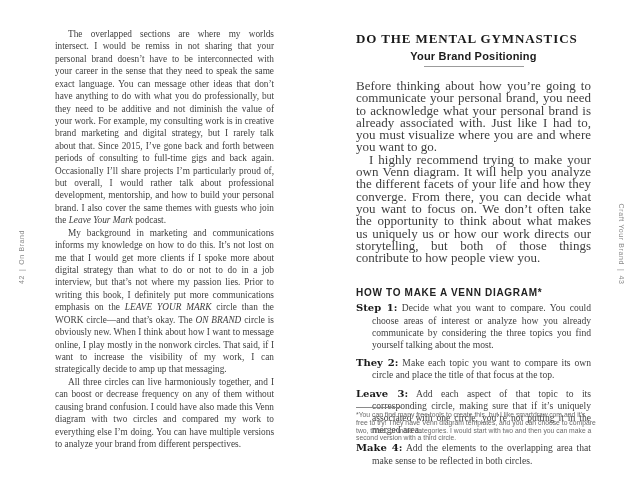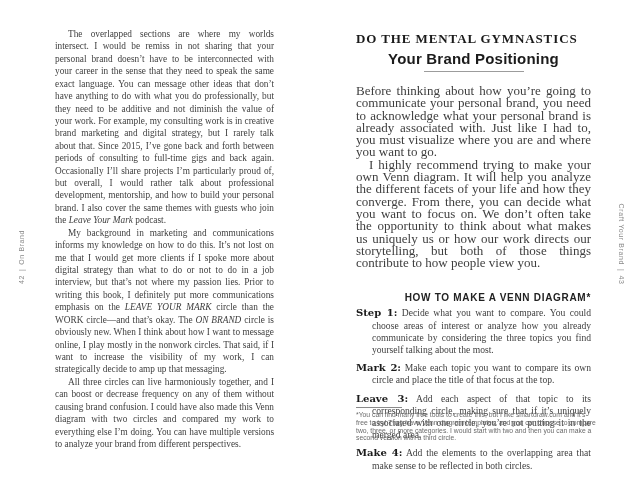--- a/index.html
+++ b/index.html
@@ -48,21 +48,21 @@
     font-family: "Liberation Serif", serif;
     font-size: 13px;
     font-weight: 600;
     letter-spacing: 0.9px;
     color: #1b1b1b;
     white-space: nowrap;
   }
   .chapter-subtitle {
     text-align: center;
     font-family: "Liberation Sans", sans-serif;
-    font-size: 15px;
+    font-size: 11px;
     font-weight: bold;
     letter-spacing: 0.2px;
     color: #1b1b1b;
     margin-top: 3px;
   }
   .subtitle-rule {
     width: 100px;
     height: 0;
     border-bottom: 1px solid #9c9c9c;
     margin: 4px auto 0 auto;
@@ -75,21 +75,20 @@
     color: #3e3e3e;
   }
   .section-heading {
     margin-top: 23px;
     font-family: "Liberation Sans", sans-serif;
     font-size: 10px;
     font-weight: bold;
     letter-spacing: 0.7px;
     color: #222222;
     white-space: nowrap;
-    text-align: right;
   }
   .steps {
     margin-top: 4px;
   }
   .step {
     font-size: 9.6px;
     line-height: 12.2px;
     text-align: justify;
     color: #3e3e3e;
     padding-left: 16px;
@@ -161,21 +160,21 @@
     <div class="chapter-title">DO THE MENTAL GYMNASTICS</div>
     <div class="chapter-subtitle">Your Brand Positioning</div>
     <div class="subtitle-rule"></div>
     <div class="right-paras" id="right-paras">
         <p><span>Before thinking about how you’re going to communicate your personal brand, you need to acknowledge what your personal brand is already associated with. Just like I had to, you must visualize where you are and where you want to go.</span></p>
         <p class="para-indent"><span>I highly recommend trying to make your own Venn diagram. It will help you analyze the different facets of your life and how they converge. From there, you can decide what you want to focus on. We don’t often take the opportunity to think about what makes us uniquely us or how our work directs our storytelling, but both of those things contribute to how people view you.</span></p>
       </div>
     <div class="section-heading">HOW TO MAKE A VENN DIAGRAM*</div>
     <div class="steps" id="steps">
         <div class="step"><span class="step-label">Step 1:</span> Decide what you want to compare. You could choose areas of interest or analyze how you already communicate by considering the three topics you find yourself talking about the most.</div>
-        <div class="step"><span class="step-label">Mark 2:</span> Make each topic you want to compare its own circle and place the title of that focus at the top.</div>
+        <div class="step"><span class="step-label">They 2:</span> Make each topic you want to compare its own circle and place the title of that focus at the top.</div>
         <div class="step"><span class="step-label">Leave 3:</span> Add each aspect of that topic to its corresponding circle, making sure that if it’s uniquely associated with one circle, you’re not putting it in the merged area.</div>
         <div class="step"><span class="step-label">Make 4:</span> Add the elements to the overlapping area that make sense to be reflected in both circles.</div>
       </div>
   </div>
 
   <div class="footnote-block">
     <div class="footnote-rule"></div>
     <div class="footnote-text">*You can find many free tools to create this, but I like smartdraw.com and it’s free to try! They have Venn diagram templates, and you can choose to compare two, three, or more categories. I would start with two and then you can make a second version with a third circle.</div>
   </div>
 

